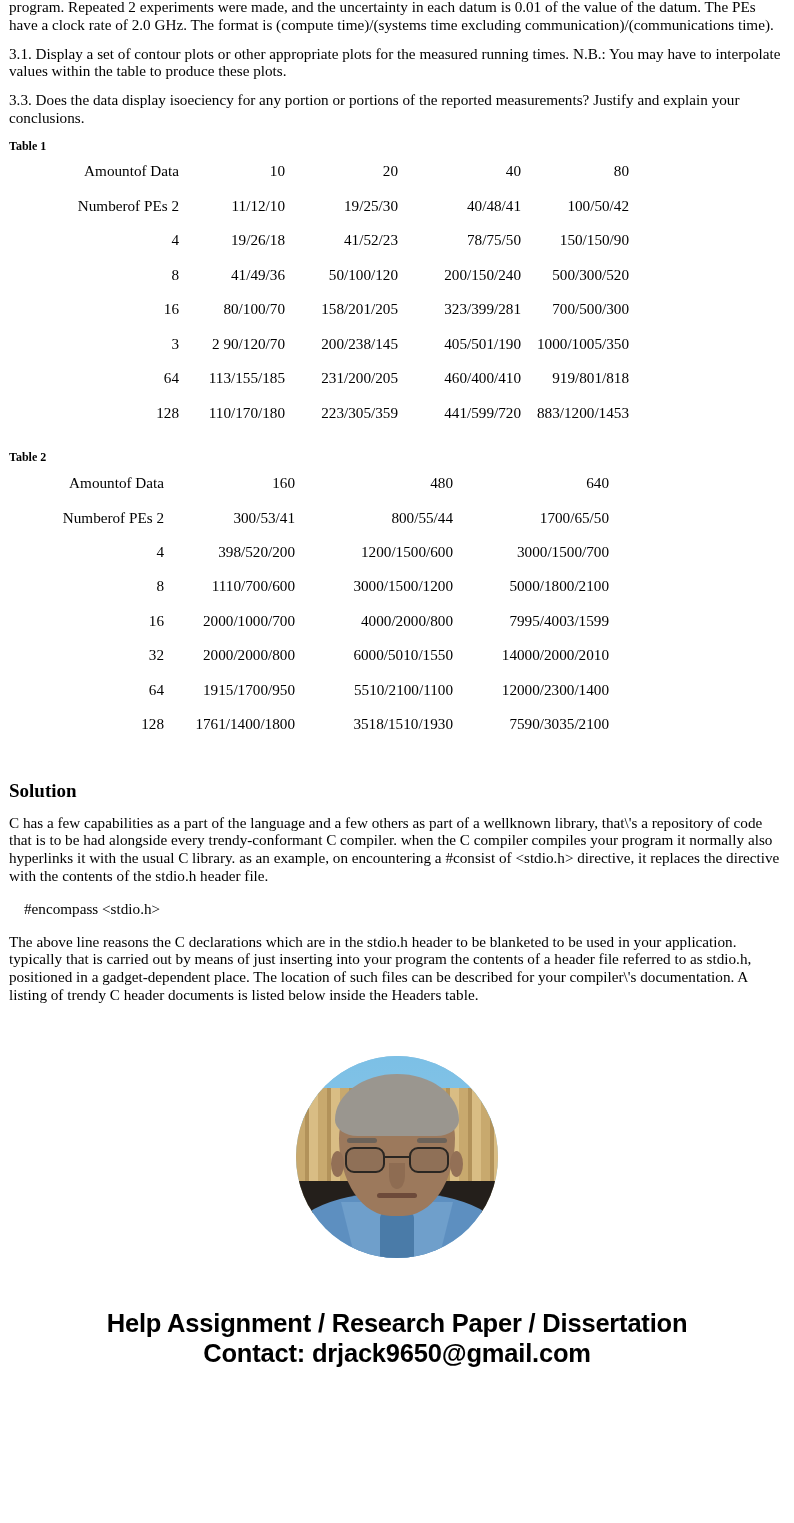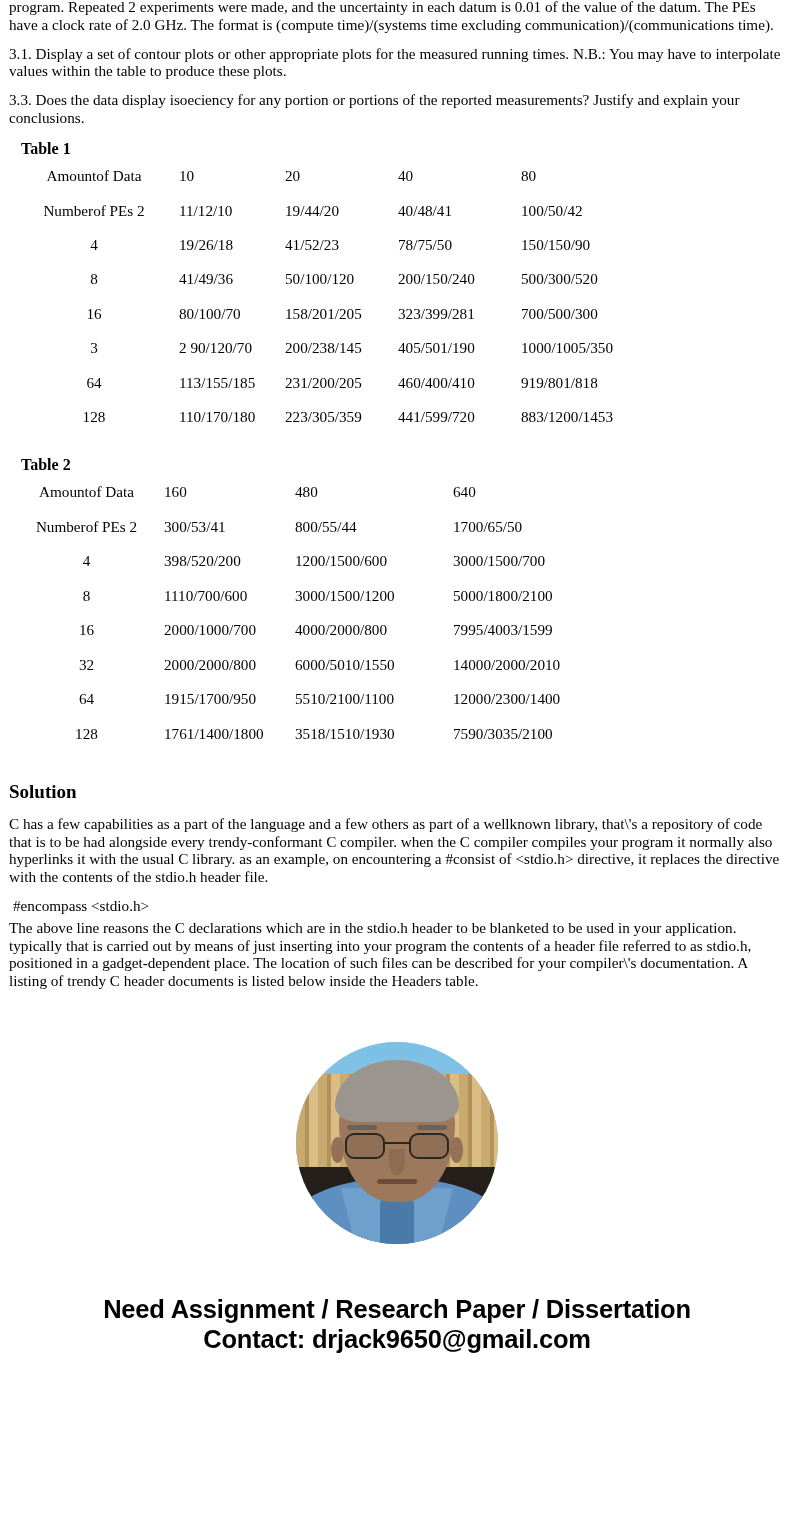--- a/index.html
+++ b/index.html
@@ -27,67 +27,67 @@
     line-height: 1.17;
     margin: 0 0 11px 0;
     text-align: left;
   }
   .para.first {
     margin-top: -2px;
   }
 
   
   .table-title {
-    font-size: 16px;
+    font-size: 12px;
     font-weight: bold;
-    margin: 13px 0 9px 12px;
+    margin: 13px 0 9px 0;
     line-height: 1.15;
   }
   .tbl {
     font-size: 15.2px;
     line-height: 1.15;
     margin: 0 0 4px 0;
     border-collapse: collapse;
     table-layout: fixed;
   }
   .tbl td {
     padding: 0 0 17px 0;
     vertical-align: top;
     white-space: nowrap;
   }
-  .tbl .c-label { text-align: center; }
-  .tbl .c-val  { text-align: left; }
+  .tbl .c-label { text-align: right; }
+  .tbl .c-val  { text-align: right; }
 
   
   .tbl-1 { width: 620px; }
   .tbl-1 col.w-label { width: 170px; }
   .tbl-1 col.w-d1 { width: 106px; }
   .tbl-1 col.w-d2 { width: 113px; }
   .tbl-1 col.w-d3 { width: 123px; }
   .tbl-1 col.w-d4 { width: 108px; }
 
   
   .tbl-2 { width: 600px; }
   .tbl-2 col.w-label { width: 155px; }
   .tbl-2 col.w-d1 { width: 131px; }
   .tbl-2 col.w-d2 { width: 158px; }
   .tbl-2 col.w-d3 { width: 156px; }
 
   
   .section-heading {
     font-size: 19px;
     font-weight: bold;
-    margin: 22px 0 12px 0;
+    margin: 30px 0 12px 0;
     line-height: 1.15;
   }
 
   .codeline {
     font-size: 15.2px;
     line-height: 1.17;
-    margin: 4px;
+    margin: 15px;
   }
   .para.tight { margin-bottom: 4px; }
 
   
   .photo-wrap {
     margin: 52px 0 0 0;
     display: flex;
     justify-content: center;
   }
   .avatar {
@@ -288,21 +288,21 @@
       <tr>
         <td class="c-label">Amountof Data</td>
         <td class="c-val">10</td>
         <td class="c-val">20</td>
         <td class="c-val">40</td>
         <td class="c-val">80</td>
       </tr>
       <tr>
         <td class="c-label">Numberof PEs 2</td>
         <td class="c-val">11/12/10</td>
-        <td class="c-val">19/44/20</td>
+        <td class="c-val">19/25/30</td>
         <td class="c-val">40/48/41</td>
         <td class="c-val">100/50/42</td>
       </tr>
       <tr>
         <td class="c-label">4</td>
         <td class="c-val">19/26/18</td>
         <td class="c-val">41/52/23</td>
         <td class="c-val">78/75/50</td>
         <td class="c-val">150/150/90</td>
       </tr>
@@ -432,17 +432,17 @@
         <div class="av-lens l"></div>
         <div class="av-bridge"></div>
         <div class="av-lens r"></div>
       </div>
       <div class="av-nose"></div>
       <div class="av-mouth"></div>
     </div>
   </div>
 
   <div class="cta">
-    <span>Need Assignment / Research Paper / Dissertation</span>
+    <span>Help Assignment / Research Paper / Dissertation</span>
     <span class="cta-line2">Contact: drjack9650@gmail.com</span>
   </div>
 
 </div>
 
 </body></html>

